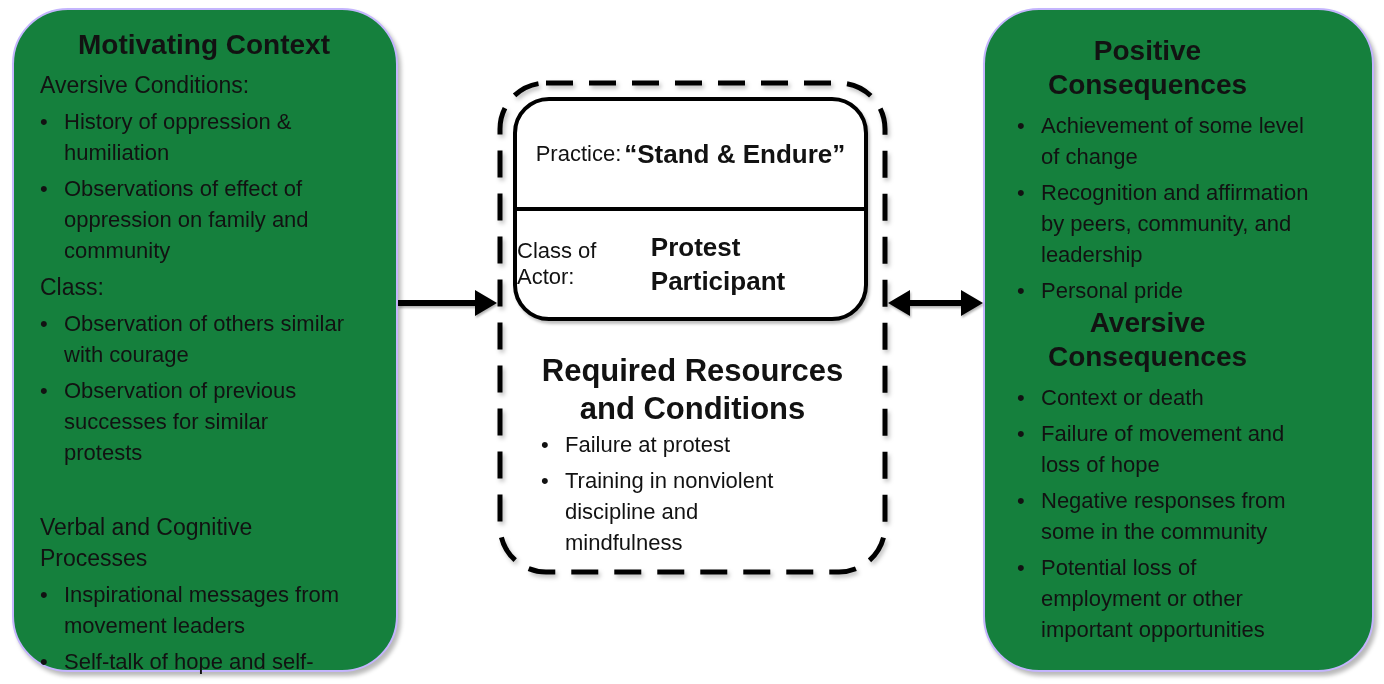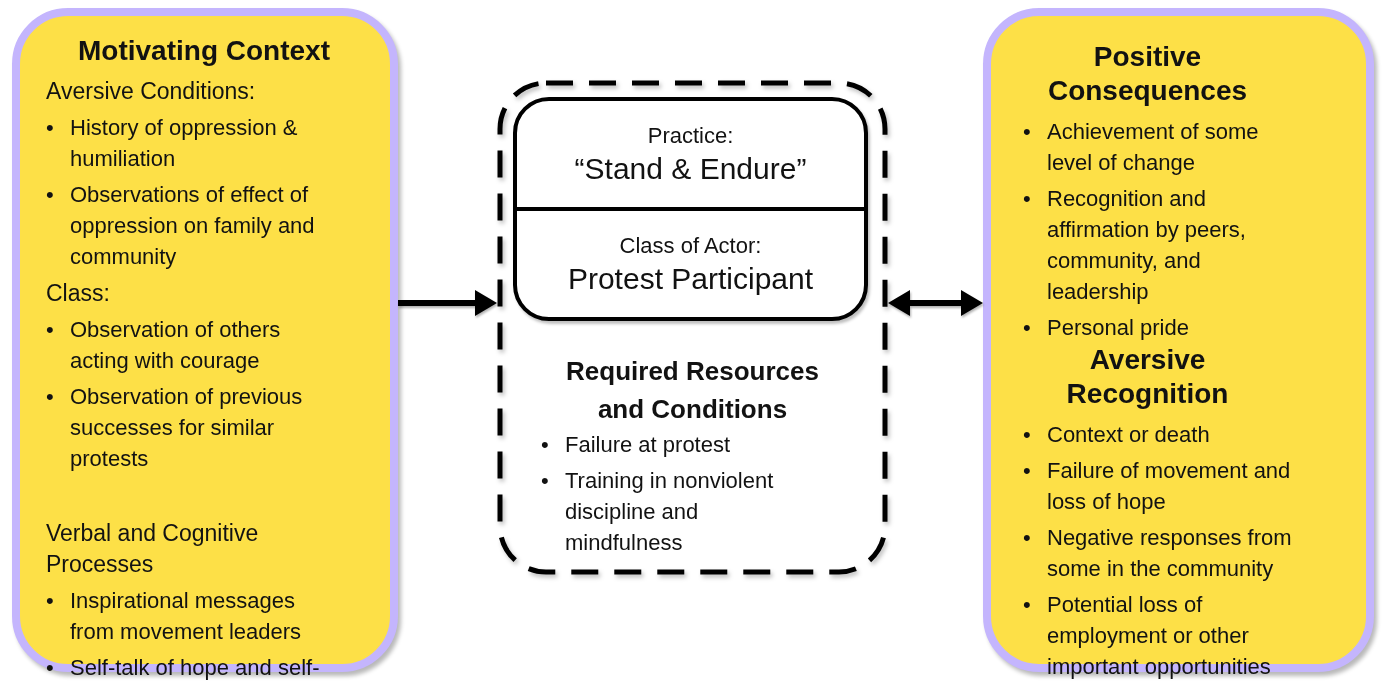--- a/index.html
+++ b/index.html
@@ -1,19 +1,19 @@
 <!DOCTYPE html>
 <html><head>
 <meta charset="utf-8">
 <style>
   html,body{margin:0;padding:0;background:#ffffff;}
   #page{position:relative;width:1384px;height:684px;background:#ffffff;overflow:hidden;
         font-family:"Liberation Sans", sans-serif;color:#121212;}
 
-  .round-box{position:absolute;box-sizing:border-box;border:8px solid #c4b5fd;background:#fde047;
+  .round-box{position:absolute;box-sizing:border-box;border:2px solid #c4b5fd;background:#15803d;
              box-shadow:3px 4px 4px rgba(0,0,0,0.28);}
   #left-box{left:12px;top:8px;width:386px;height:664px;border-radius:56px;
             padding:18px 48px 0 26px;}
   #right-box{left:983px;top:8px;width:391px;height:664px;border-radius:56px;
              padding:24px 58px 0 32px;}
 
   .box-title{font-size:28px;font-weight:bold;line-height:34px;text-align:center;
              margin:0 -28px 8px -8px;}
   #right-box .box-title{margin:0 24px 8px -12px;}
   .section-heading{font-size:23px;font-weight:normal;line-height:31px;margin-top:6px;}
@@ -21,28 +21,28 @@
   .li{display:flex;margin-top:5px;font-size:22px;line-height:31px;}
   .li .bullet{flex:0 0 24px;}
   .li .li-text{flex:1 1 auto;}
 
   
   #dashed-svg{position:absolute;left:497px;top:80px;width:391px;height:495px;
               filter:drop-shadow(2px 3px 2px rgba(0,0,0,0.25));}
   #practice-box{position:absolute;left:513px;top:97px;width:355px;height:224px;
                 box-sizing:border-box;border:4px solid #000;border-radius:36px;background:#fff;
                 display:flex;flex-direction:column;box-shadow:2px 3px 3px rgba(0,0,0,0.25);}
-  .practice-cell{flex:1 1 50%;display:flex;flex-direction:column;align-items:center;
+  .practice-cell{flex:1 1 50%;display:flex;flex-direction:row;align-items:center;
                  justify-content:center;gap:3px;}
   .practice-cell.top{border-bottom:4px solid #000;}
   .cell-label{font-size:22px;line-height:26px;}
-  .cell-value{font-size:30px;font-weight:normal;line-height:34px;}
+  .cell-value{font-size:26px;font-weight:bold;line-height:34px;}
 
   #resources-title{position:absolute;left:497px;top:352px;width:391px;text-align:center;
-                   font-size:26px;font-weight:bold;line-height:38px;}
+                   font-size:31px;font-weight:bold;line-height:38px;}
   #resources-list{position:absolute;left:541px;top:424px;width:277px;}
 
   
   .arrow{position:absolute;filter:drop-shadow(1px 2px 1px rgba(0,0,0,0.3));}
   #arrow-left{left:398px;top:287px;}
   #arrow-right{left:888px;top:287px;}
   .arrow line{stroke:#000;stroke-width:6;}
   .arrow polygon{fill:#000;}
 
   .gap-top{margin-top:44px;}
@@ -61,21 +61,21 @@
       <span class="li-text">History of oppression &amp; humiliation</span>
     </div>
     <div class="li">
       <span class="bullet">•</span>
       <span class="li-text">Observations of effect of oppression on family and community</span>
     </div>
 
     <div class="section-heading">Class:</div>
     <div class="li">
       <span class="bullet">•</span>
-      <span class="li-text">Observation of others acting with courage</span>
+      <span class="li-text">Observation of others similar with courage</span>
     </div>
     <div class="li">
       <span class="bullet">•</span>
       <span class="li-text">Observation of previous successes for similar protests</span>
     </div>
 
     <div class="section-heading plain" style="font-weight:normal">Verbal and Cognitive Processes</div>
     <div class="li">
       <span class="bullet">•</span>
       <span class="li-text">Inspirational messages from movement leaders</span>
@@ -124,21 +124,21 @@
     </div>
     <div class="li">
       <span class="bullet">•</span>
       <span class="li-text">Recognition and affirmation by peers, community, and leadership</span>
     </div>
     <div class="li">
       <span class="bullet">•</span>
       <span class="li-text">Personal pride</span>
     </div>
 
-    <div class="box-title gap-top">Aversive Recognition</div>
+    <div class="box-title gap-top">Aversive Consequences</div>
     <div class="li">
       <span class="bullet">•</span>
       <span class="li-text">Context or death</span>
     </div>
     <div class="li">
       <span class="bullet">•</span>
       <span class="li-text">Failure of movement and loss of hope</span>
     </div>
     <div class="li">
       <span class="bullet">•</span>

